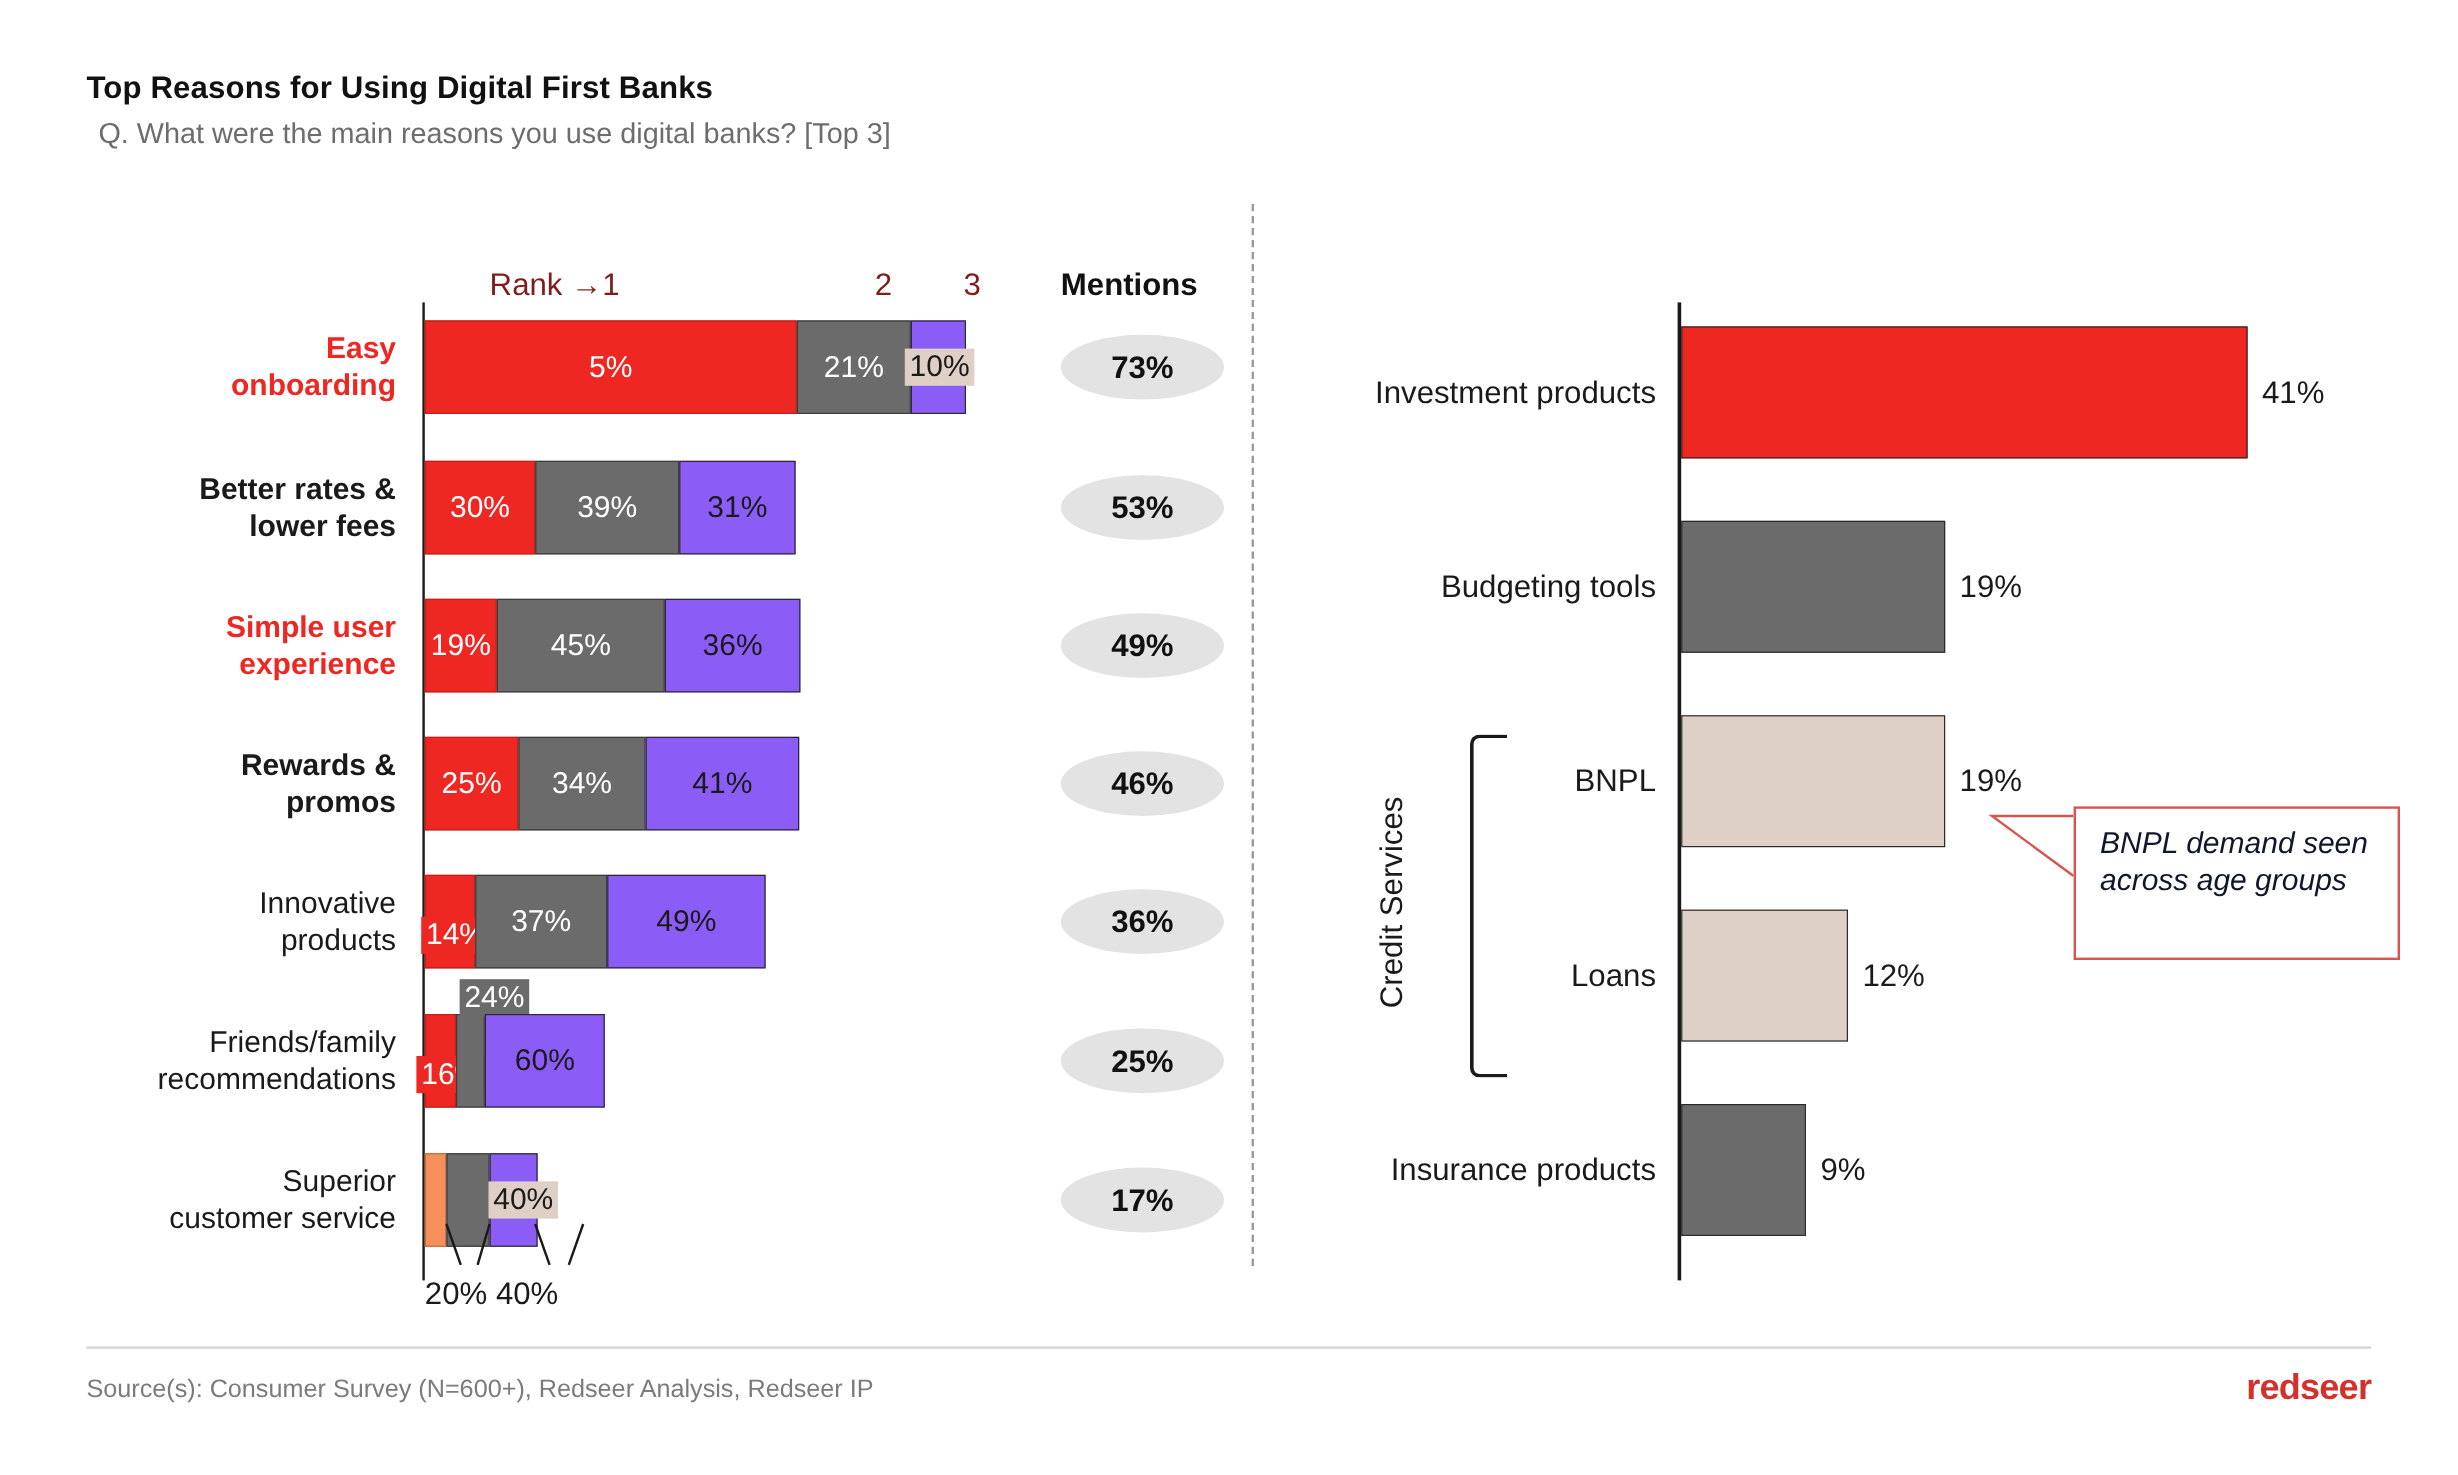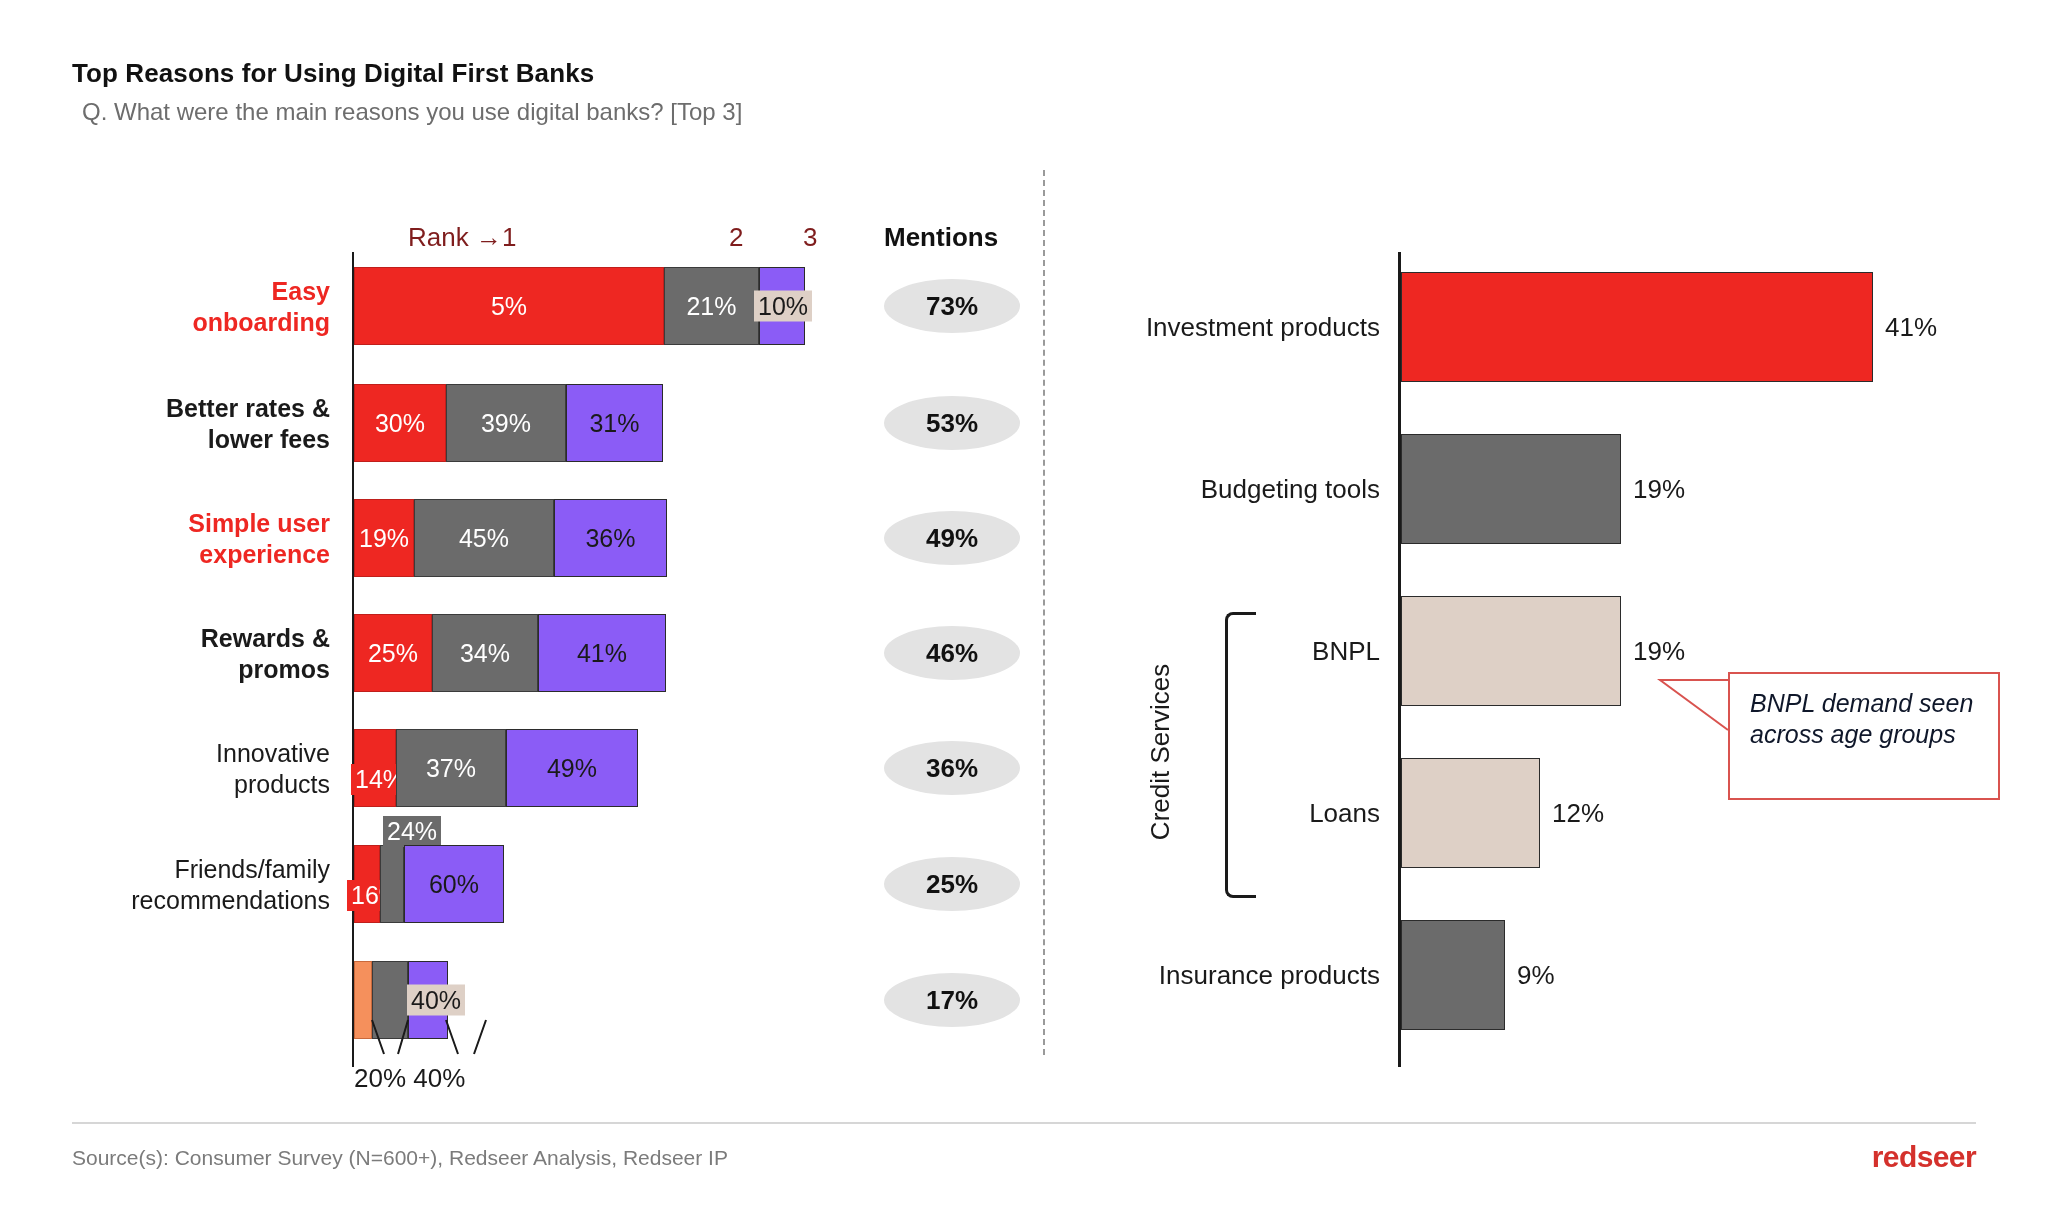--- a/index.html
+++ b/index.html
@@ -256,20 +256,26 @@
           <span class="seg-val out-below-dark">24%</span>
         </div>
         <div class="seg seg3" style="width:100px;">
           <span class="seg-val">60%</span>
         </div>
       </div>
       <div class="pill">25%</div>
     </div>
 
     <div class="row" style="top:952px;">
+      <div class="label-wrap">
+        <div class="row-label plain">
+          <span>Superior</span><br>
+          <span>customer service</span>
+        </div>
+      </div>
       <div class="bars">
         <div class="seg seg1 orange" style="width:18px;"></div>
         <div class="seg seg2" style="width:36px;"></div>
         <div class="seg seg3" style="width:40px;">
           <span class="seg-val float" style="left:-2px;">40%</span>
         </div>
       </div>
       <div class="pill">17%</div>
     </div>
 

